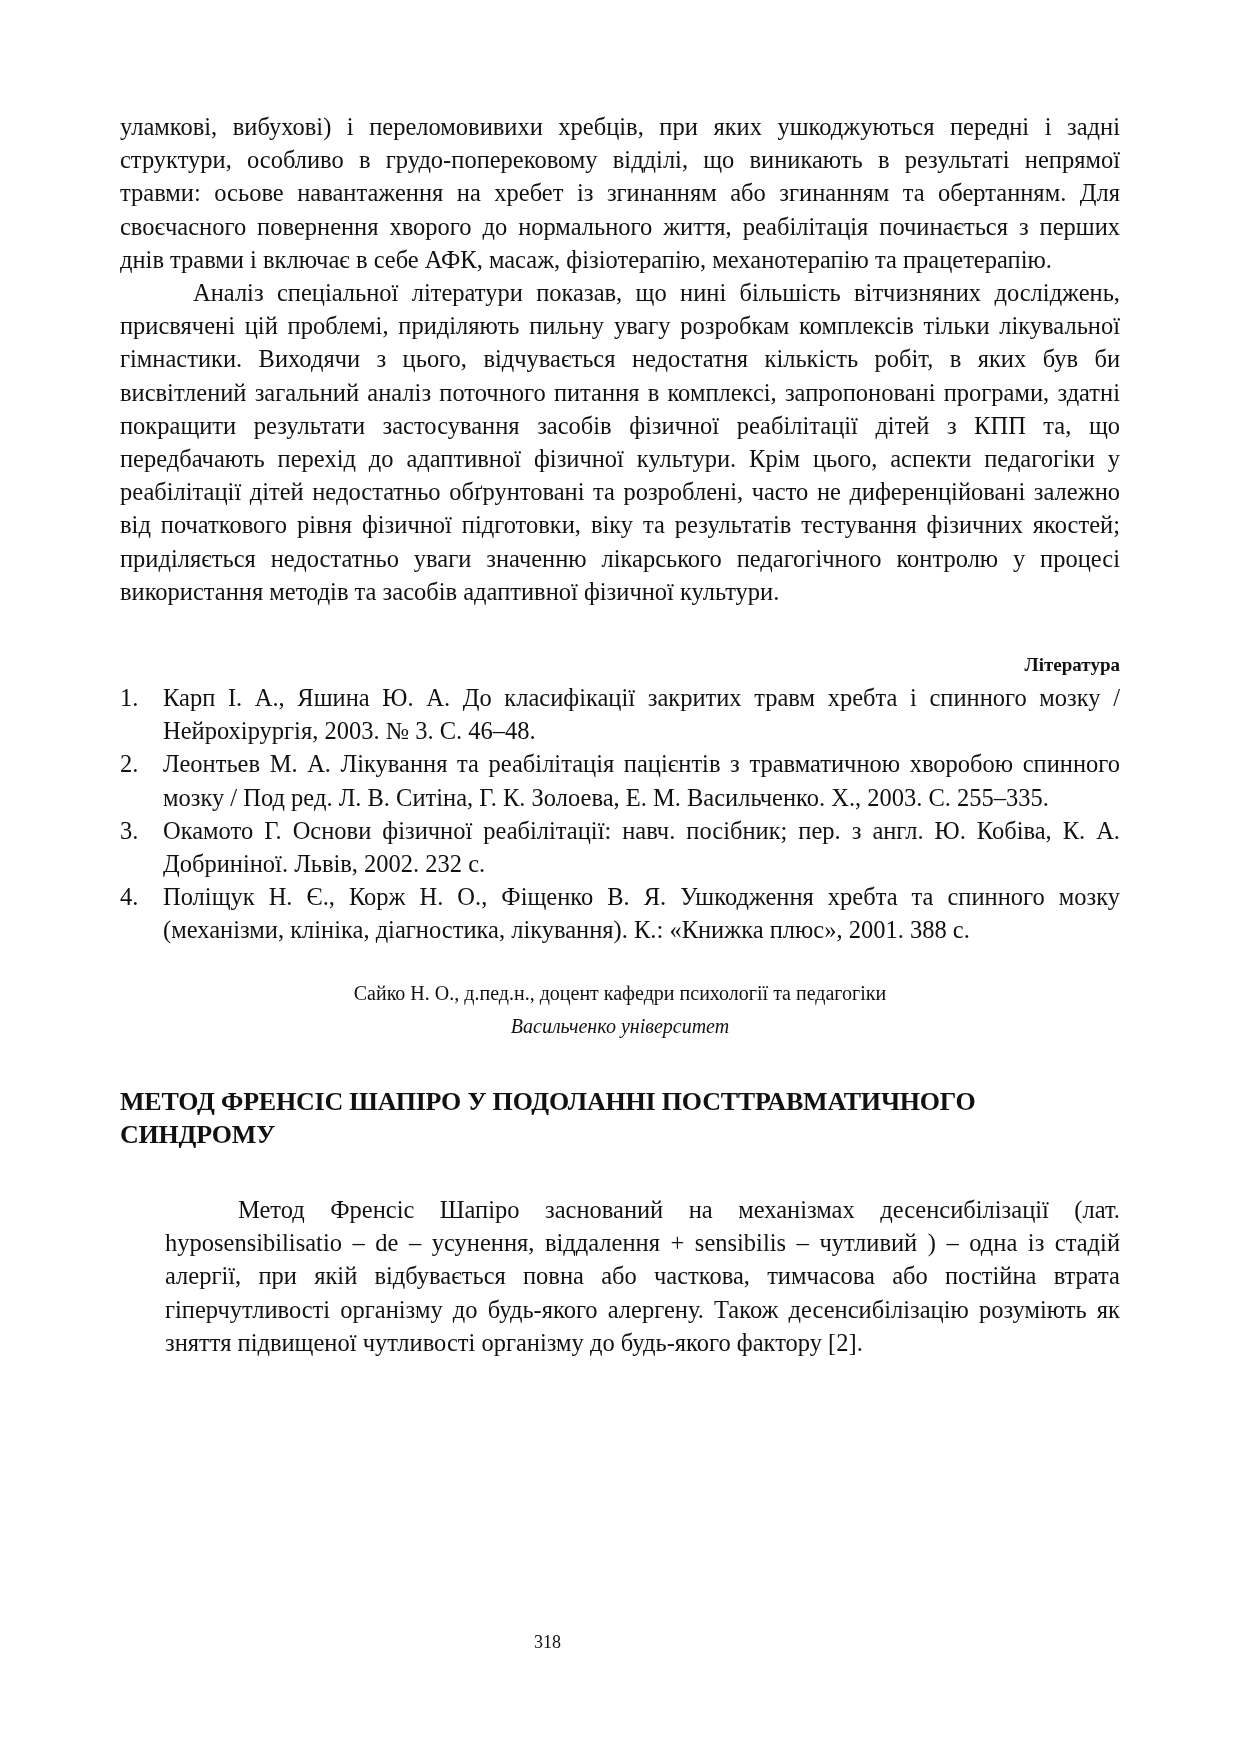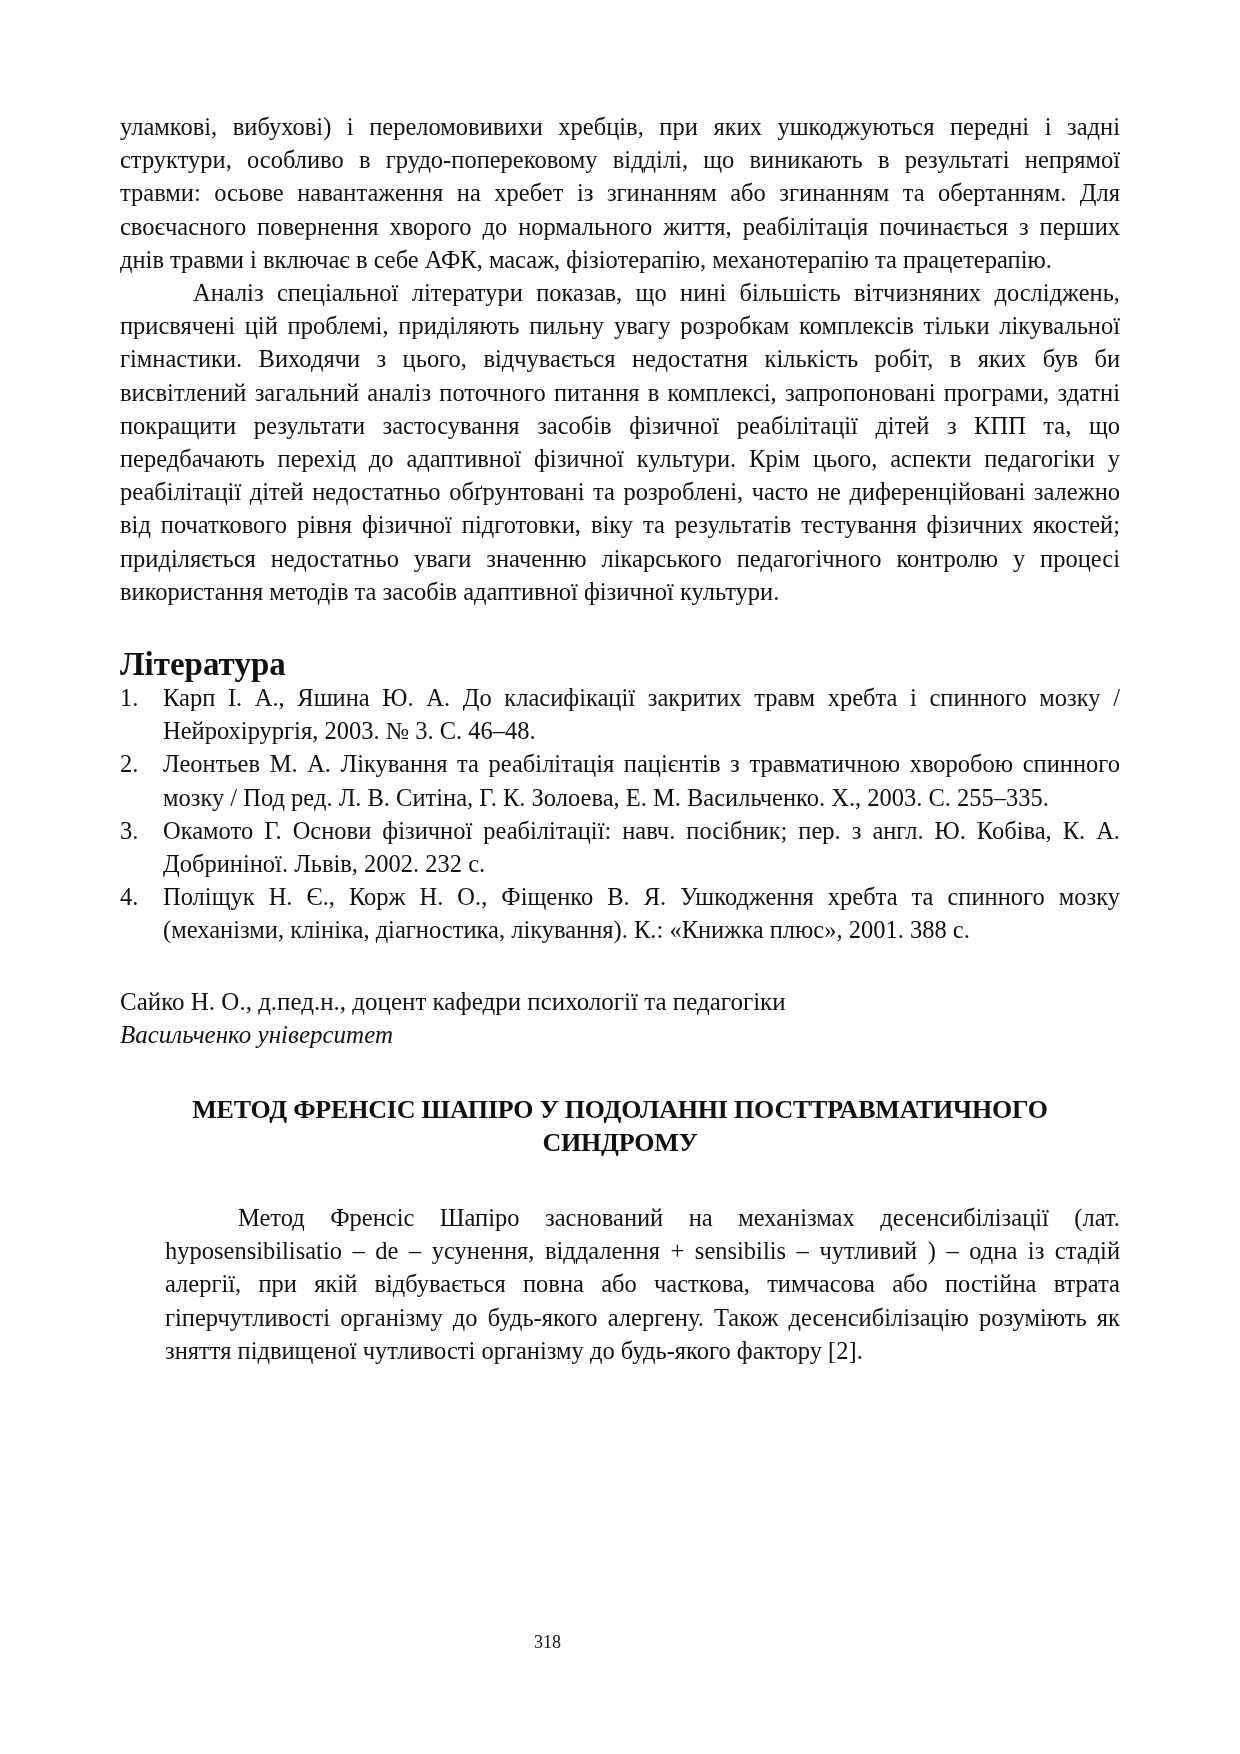--- a/index.html
+++ b/index.html
@@ -25,22 +25,22 @@
     font-size: 24.5px;
     line-height: 33.2px;
     text-align: justify;
     margin: 0;
   }
   .para.indent {
     text-indent: 73px;
   }
   .lit-heading {
     font-weight: bold;
-    font-size: 33px;
-    text-align: left;
+    font-size: 19px;
+    text-align: right;
     margin: 40px 0 0 0;
     line-height: 33px;
   }
   .refs {
     list-style: none;
     margin: 0;
     padding: 0;
   }
   .ref {
     position: relative;
@@ -48,34 +48,34 @@
     font-size: 24.5px;
     line-height: 33.2px;
     text-align: justify;
   }
   .ref-num {
     position: absolute;
     left: 0;
     top: 0;
   }
   .author {
-    text-align: left;
-    font-size: 25px;
+    text-align: center;
+    font-size: 20px;
     line-height: 33.2px;
-    margin-top: 38px;
+    margin-top: 30px;
   }
   .author .italic {
     font-style: italic;
     display: block;
   }
   .article-title {
     font-weight: bold;
     font-size: 26px;
     line-height: 33px;
-    text-align: center;
+    text-align: left;
     margin: 42px 0 0 0;
     letter-spacing: -0.2px;
   }
   .body2 {
     margin-top: 42px;
     margin-left: 45px;
   }
   .page-number {
     position: absolute;
     top: 1632px;

